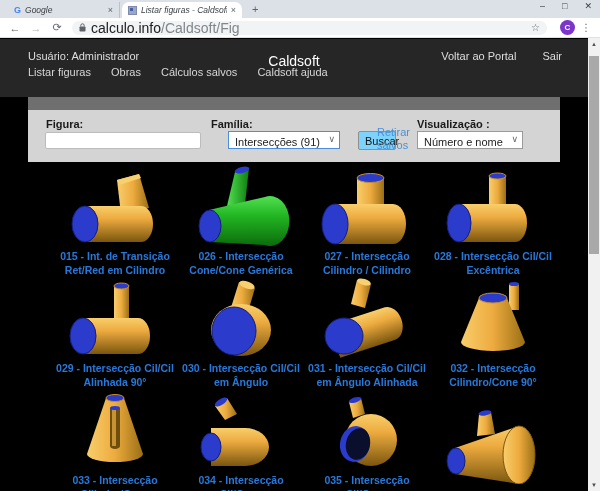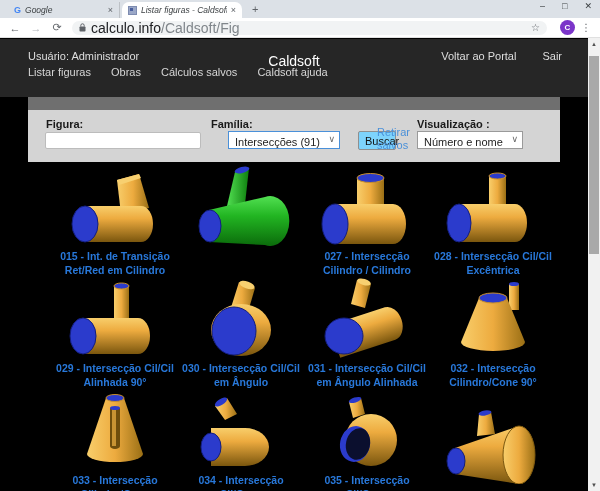--- a/index.html
+++ b/index.html
@@ -180,20 +180,21 @@
       </div>
       <div class="tile">
         <div class="fig">
           <svg width="120" height="80" viewBox="0 0 120 80">
     <polygon points="54,6 68,2 64,38 46,40" fill="url(#greenV)"></polygon>
     <ellipse cx="61" cy="4" rx="7.5" ry="3" fill="#2B3BCC" transform="rotate(-14 61 4)"></ellipse>
     <path d="M28,44 L84,31 A19,25 0 1 1 84,79 L28,76 Z" fill="url(#greenH)"></path>
     <ellipse cx="29" cy="60" rx="11" ry="16" fill="#2B3BCC" stroke="#131E7E"></ellipse>
           </svg>
         </div>
+        <div class="caption">026 - Intersecção Cone/Cone Genérica</div>
       </div>
       <div class="tile">
         <div class="fig">
           <svg width="120" height="80" viewBox="0 0 120 80">
     <rect x="50" y="12" width="27" height="34" fill="url(#goldV)"></rect>
     <ellipse cx="63.5" cy="12" rx="13.5" ry="4.5" fill="#2B3BCC" stroke="#C98F2A"></ellipse>
     <path d="M28,38 h58 a13,20 0 0 1 0,40 h-58 z" fill="url(#goldH)"></path>
     <ellipse cx="28" cy="58" rx="13" ry="20" fill="#2B3BCC" stroke="#131E7E"></ellipse>
           </svg>
         </div>

